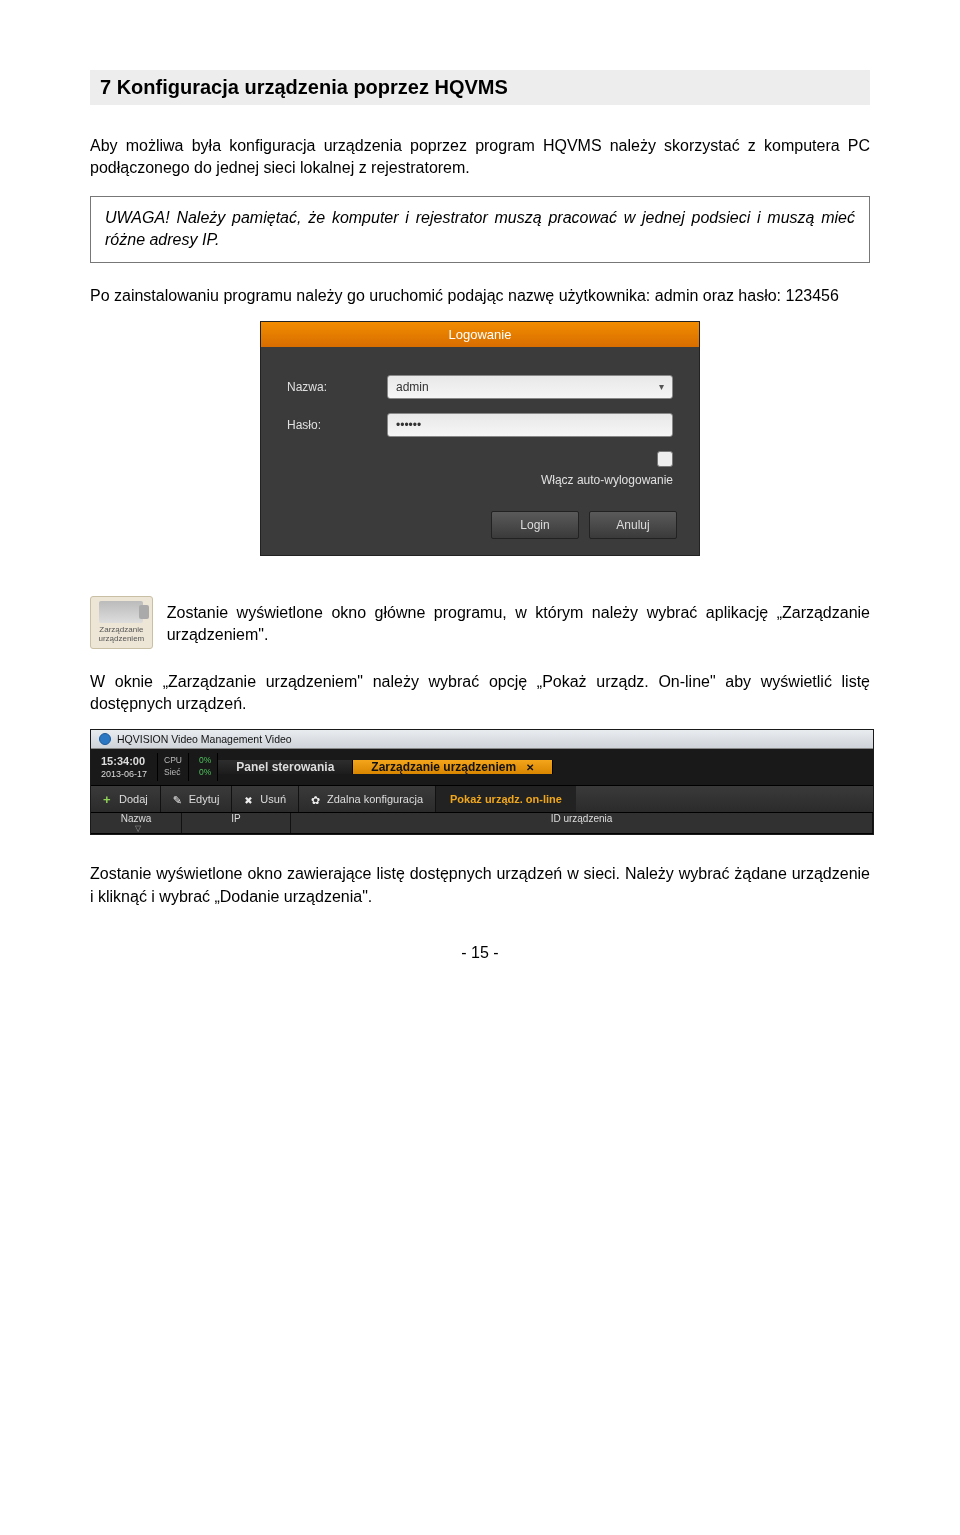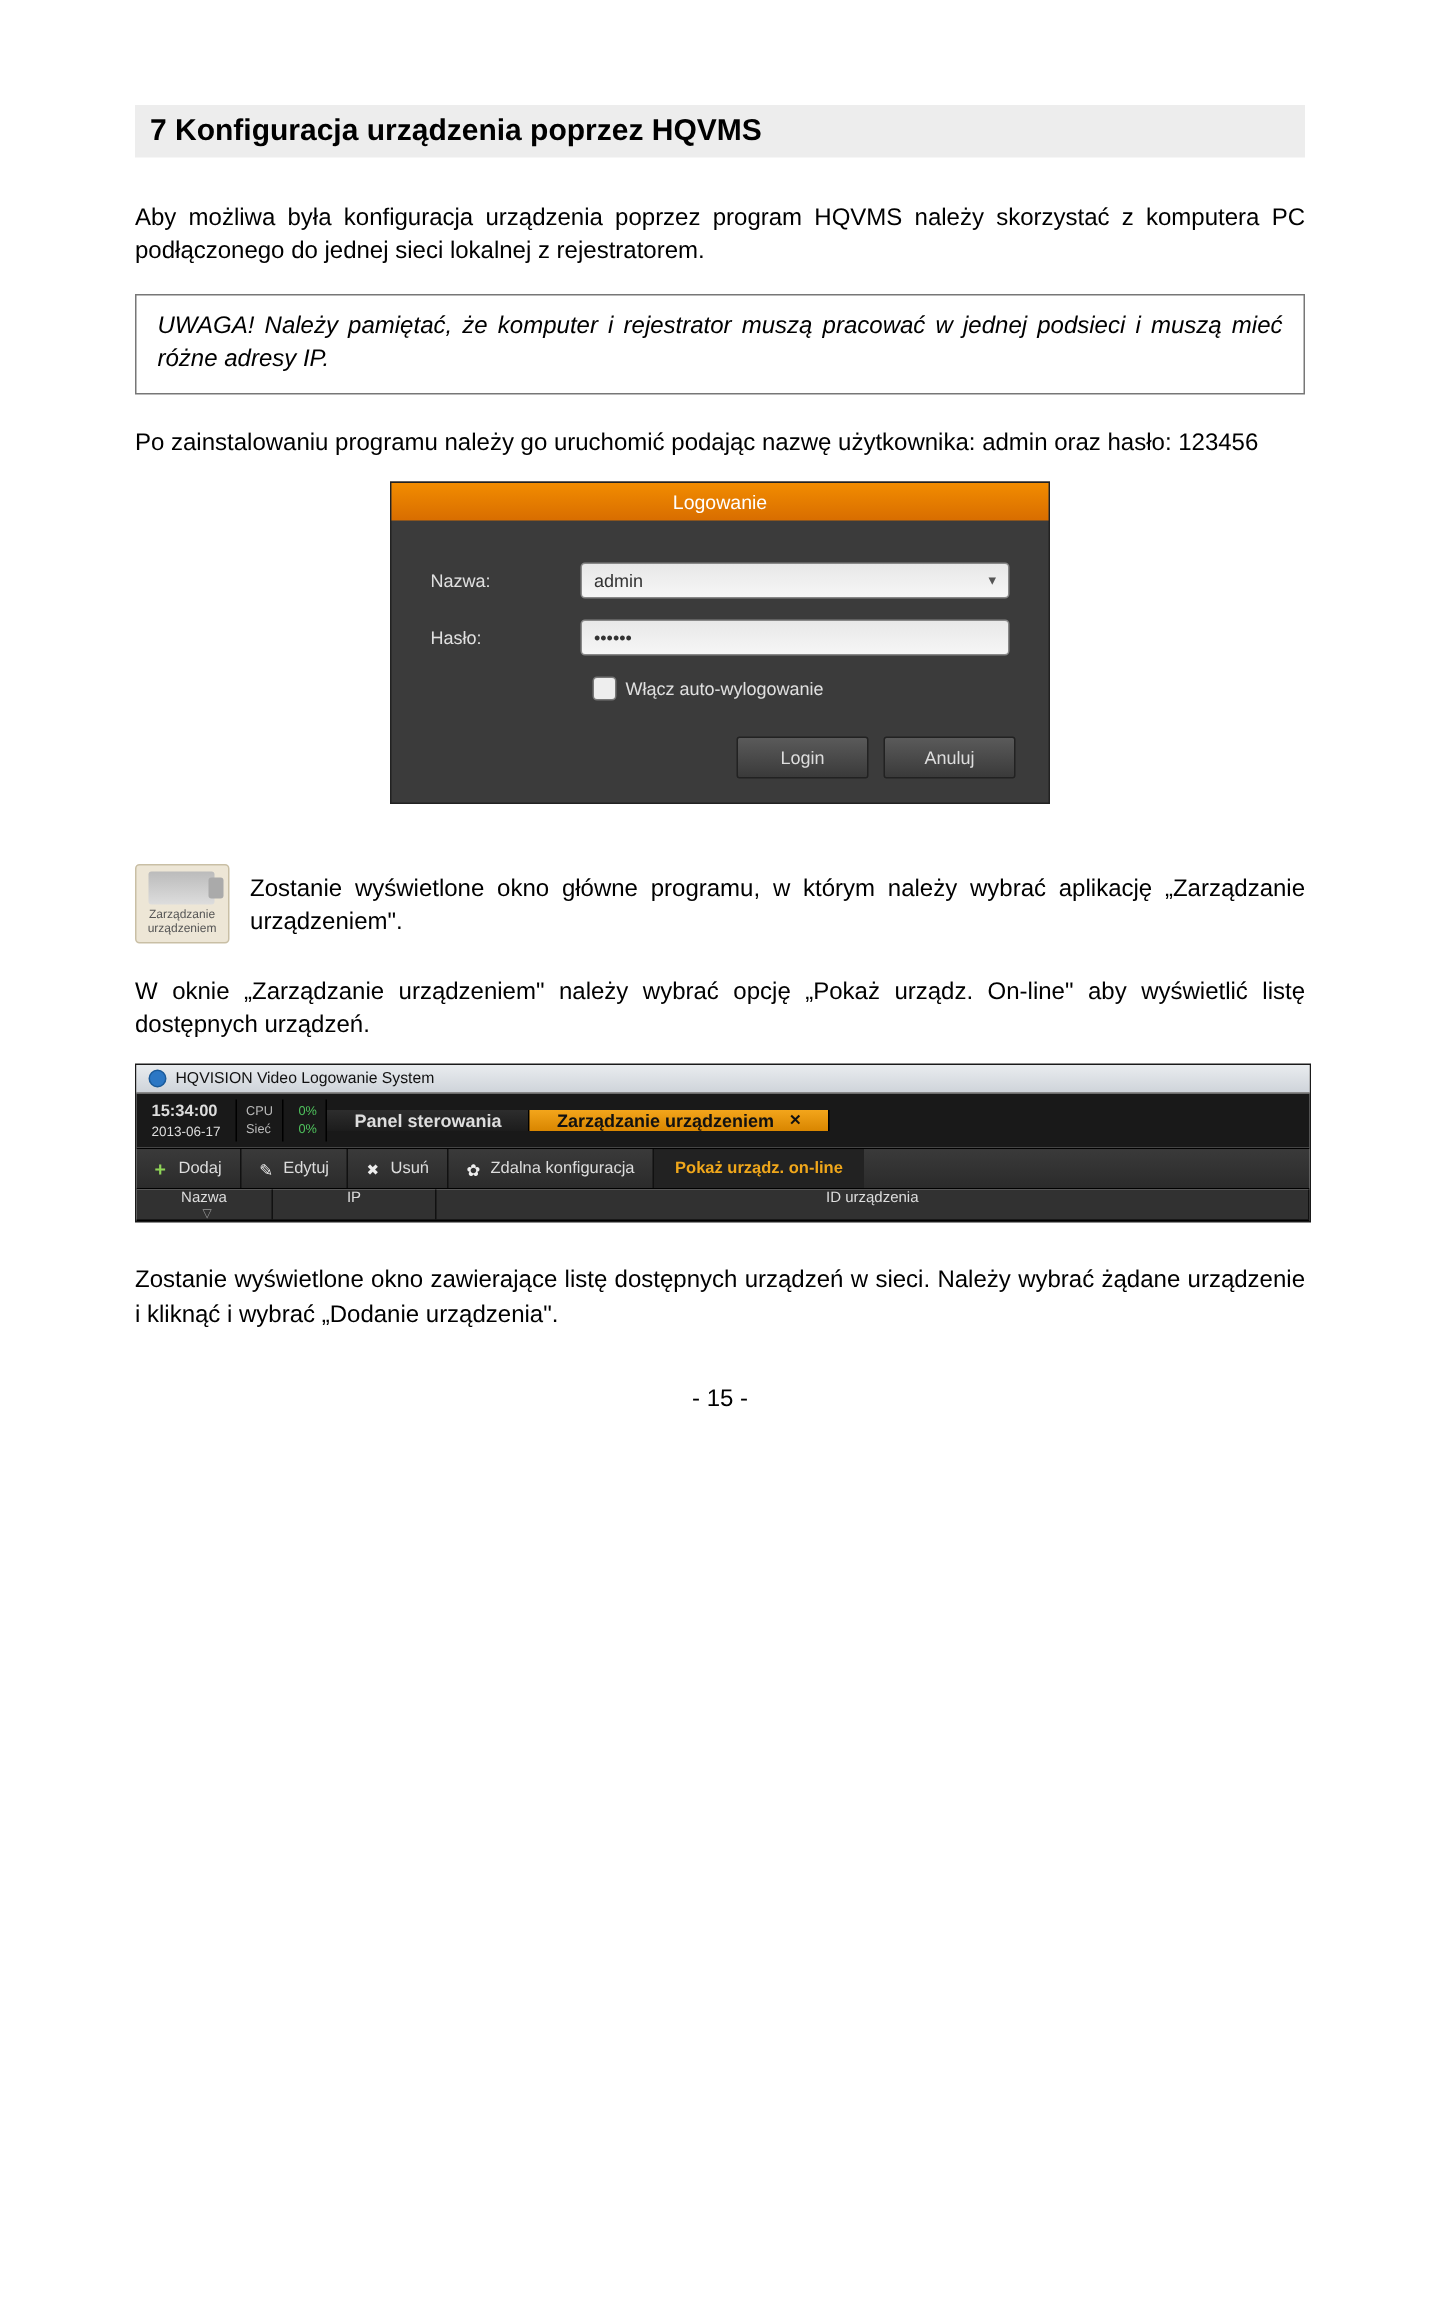--- a/index.html
+++ b/index.html
@@ -75,22 +75,23 @@
   }
   .login-input .chev {
     color:#555;
     font-size: 10px;
   }
   .check-row {
     margin-left: 108px;
     color: #e0e0e0;
     font-size: 12px;
     display: flex;
-    align-items: center;
+    align-items: flex-end;
     gap: 6px;
+    flex-direction: column;
   }
   .checkbox {
     width: 14px;
     height: 14px;
     background: #eee;
     border: 1px solid #777;
     border-radius: 3px;
   }
   .login-buttons {
     display: flex;
@@ -286,21 +287,21 @@
     <div class="lbl">Zarządzanie urządzeniem</div>
   </div>
   <div class="body-text">Zostanie wyświetlone okno główne programu, w którym należy wybrać aplikację „Zarządzanie urządzeniem".</div>
 </div>
 
 <div class="body-text">W oknie „Zarządzanie urządzeniem" należy wybrać opcję „Pokaż urządz. On-line" aby wyświetlić listę dostępnych urządzeń.</div>
 
 <div class="app-window">
   <div class="titlebar">
     <span class="round"></span>
-    <span>HQVISION Video Logowanie System</span>
+    <span>HQVISION Video Management Video</span>
   </div>
   <div class="topbar">
     <div class="clockarea">
       <div style="font-weight:bold;font-size:11px;">15:34:00</div>
       <div>2013-06-17</div>
     </div>
     <div class="statcol">
       <div><span>CPU</span></div>
       <div><span>Sieć</span></div>
     </div>

